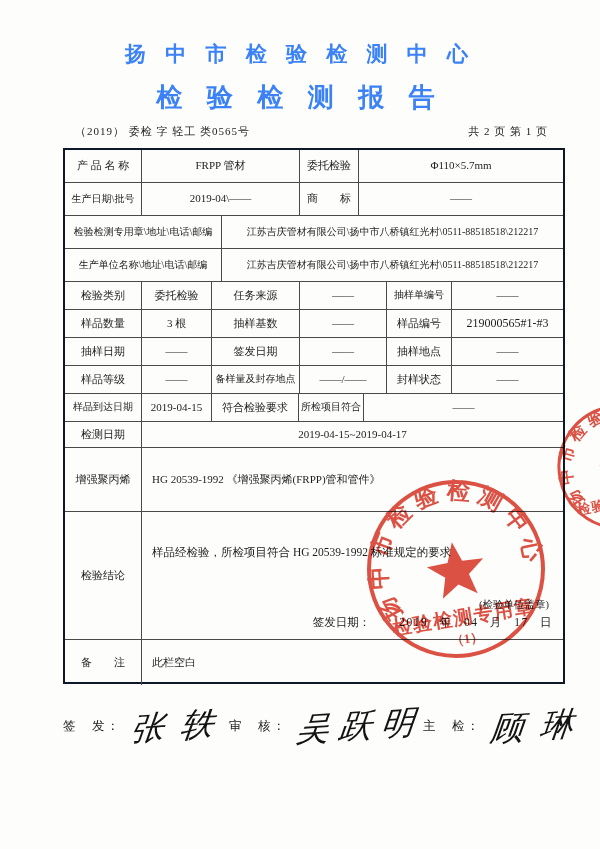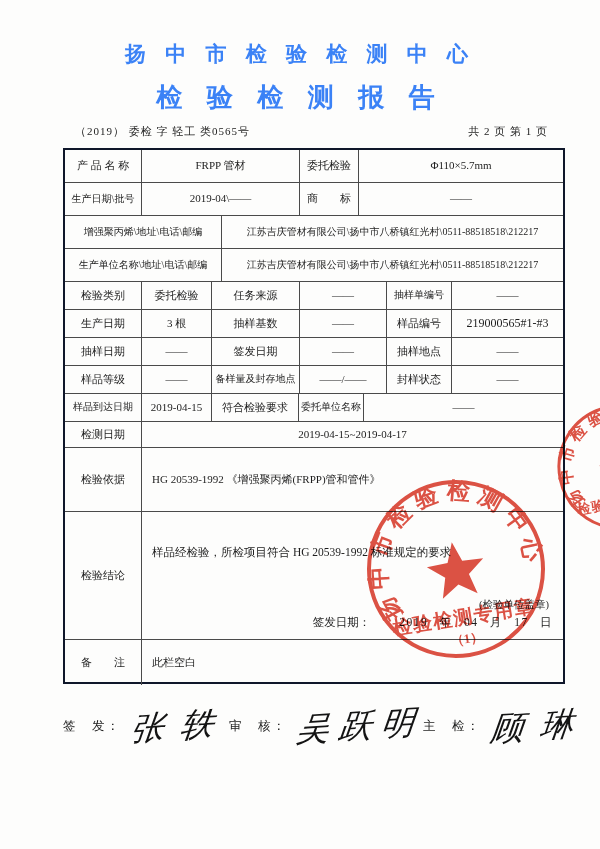--- a/index.html
+++ b/index.html
@@ -91,40 +91,40 @@
     </div>
 
     <div class="trow h33">
       <div class="cell w-a small-txt">生产日期\批号</div>
       <div class="cell w-bc">2019-04\——</div>
       <div class="cell w-sm">商　　标</div>
       <div class="cell grow">——</div>
     </div>
 
     <div class="trow h33">
-      <div class="cell w-lbl2 small-txt">增强聚丙烯\地址\电话\邮编</div>
+      <div class="cell w-lbl2 small-txt">检验检测专用章\地址\电话\邮编</div>
       <div class="cell grow small-txt">江苏吉庆管材有限公司\扬中市八桥镇红光村\0511-88518518\212217</div>
     </div>
 
     <div class="trow h33">
       <div class="cell w-lbl2 small-txt">生产单位名称\地址\电话\邮编</div>
       <div class="cell grow small-txt">江苏吉庆管材有限公司\扬中市八桥镇红光村\0511-88518518\212217</div>
     </div>
 
     <div class="trow h28">
       <div class="cell w-a">检验类别</div>
       <div class="cell w-b">委托检验</div>
       <div class="cell w-c">任务来源</div>
       <div class="cell w-d">——</div>
       <div class="cell w-e small-txt">抽样单编号</div>
       <div class="cell grow">——</div>
     </div>
 
     <div class="trow h28">
-      <div class="cell w-a">生产日期</div>
+      <div class="cell w-a">样品数量</div>
       <div class="cell w-b">3 根</div>
       <div class="cell w-c">抽样基数</div>
       <div class="cell w-d">——</div>
       <div class="cell w-e">样品编号</div>
       <div class="cell grow mono-num">219000565#1-#3</div>
     </div>
 
     <div class="trow h28">
       <div class="cell w-a">抽样日期</div>
       <div class="cell w-b">——</div>
@@ -140,31 +140,31 @@
       <div class="cell w-c small-txt">备样量及封存地点</div>
       <div class="cell w-d">——/——</div>
       <div class="cell w-e">封样状态</div>
       <div class="cell grow">——</div>
     </div>
 
     <div class="trow h28">
       <div class="cell w-a small-txt">样品到达日期</div>
       <div class="cell w-b">2019-04-15</div>
       <div class="cell w-d">符合检验要求</div>
-      <div class="cell w-e small-txt">委托单位名称</div>
+      <div class="cell w-e small-txt">所检项目符合</div>
       <div class="cell grow">——</div>
     </div>
 
     <div class="trow h26">
       <div class="cell w-a">检测日期</div>
       <div class="cell grow">2019-04-15~2019-04-17</div>
     </div>
 
     <div class="trow h64">
-      <div class="cell w-a">检验依据</div>
+      <div class="cell w-a">增强聚丙烯</div>
       <div class="cell grow left">HG 20539-1992 《增强聚丙烯(FRPP)管和管件》</div>
     </div>
 
     <div class="trow h128">
       <div class="cell w-a">检验结论</div>
       <div class="cell grow conclusion-body">
         <span class="conclusion-text">样品经检验，所检项目符合 HG 20539-1992 标准规定的要求</span>
         <span class="seal-note">(检验单位盖章)</span>
         <span class="issue-line">
           <span>签发日期：</span>

